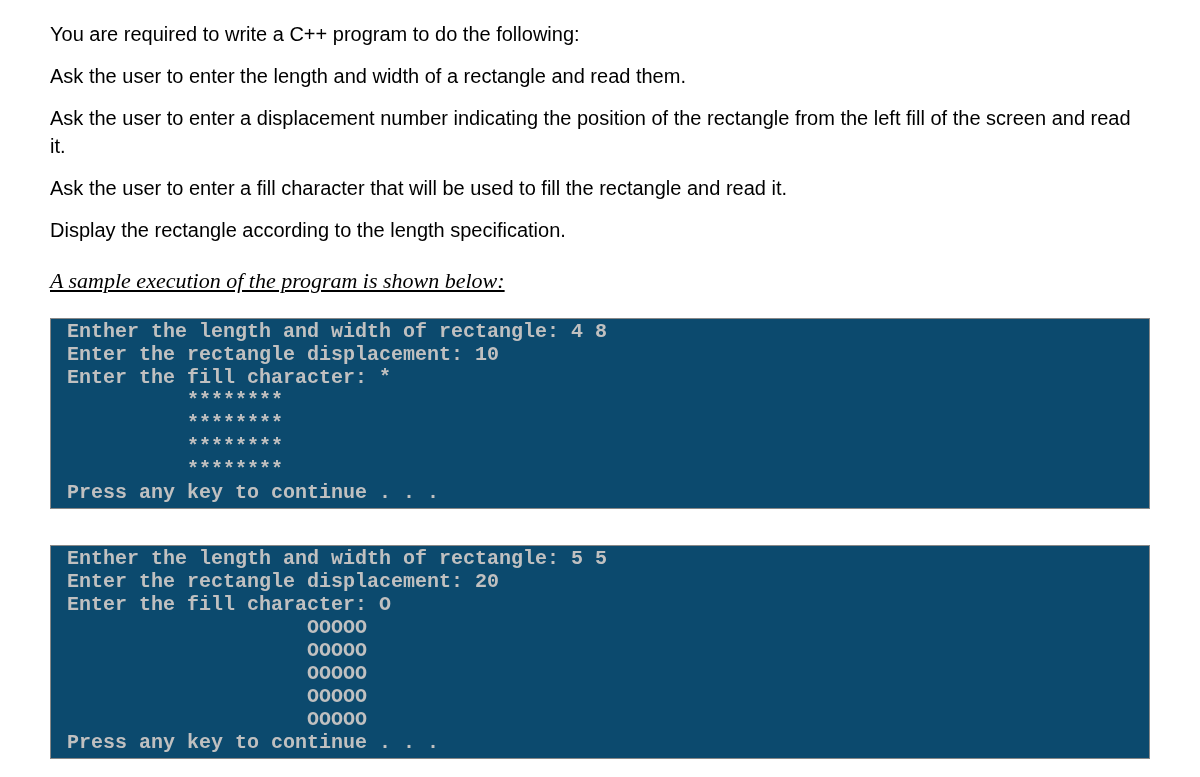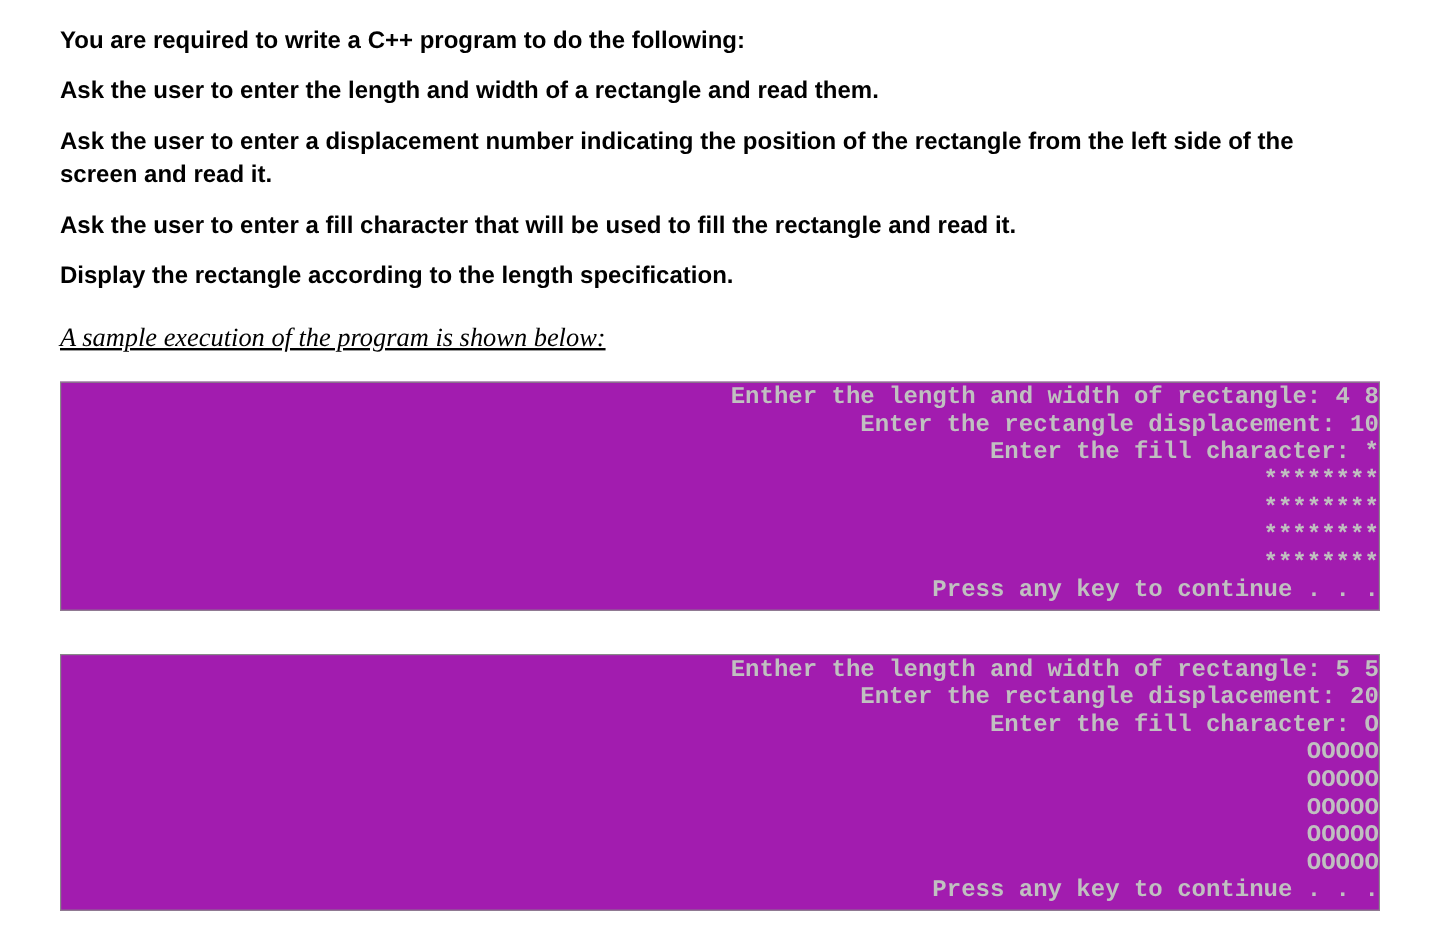--- a/index.html
+++ b/index.html
@@ -8,49 +8,47 @@
     padding: 20px 50px;
     font-family: Arial, Helvetica, sans-serif;
     font-size: 20px;
     background: #fff;
     color: #000;
     width: 1200px;
   }
   p.instruction {
     margin: 0 16px 14px 0;
     line-height: 1.4;
-    font-weight: bold;
   }
   p.sample-heading {
     font-style: italic;
     font-family: "Times New Roman", Times, serif;
     font-size: 22px;
     text-decoration: underline;
     margin: 24px 0 24px 0;
   }
   .console {
-    background: #a21caf;
+    background: #0c4a6e;
     color: #c0c0c0;
     font-family: "Courier New", Courier, monospace;
     font-size: 20px;
     font-weight: bold;
     line-height: 1.15;
     padding: 1px 0 4px 16px;
     white-space: pre;
     border: 1px solid #888;
     margin-bottom: 36px;
-    text-align: right;
   }
 </style>
 </head>
 <body>
 
 <p class="instruction">You are required to write a C++ program to do the following:</p>
 <p class="instruction">Ask the user to enter the length and width of a rectangle and read them.</p>
-<p class="instruction">Ask the user to enter a displacement number indicating the position of the rectangle from the left side of the screen and read it.</p>
+<p class="instruction">Ask the user to enter a displacement number indicating the position of the rectangle from the left fill of the screen and read it.</p>
 <p class="instruction">Ask the user to enter a fill character that will be used to fill the rectangle and read it.</p>
 <p class="instruction">Display the rectangle according to the length specification.</p>
 
 <p class="sample-heading">A sample execution of the program is shown below:</p>
 
 <div class="console">Enther the length and width of rectangle: 4 8
 Enter the rectangle displacement: 10
 Enter the fill character: *
           ********
           ********

